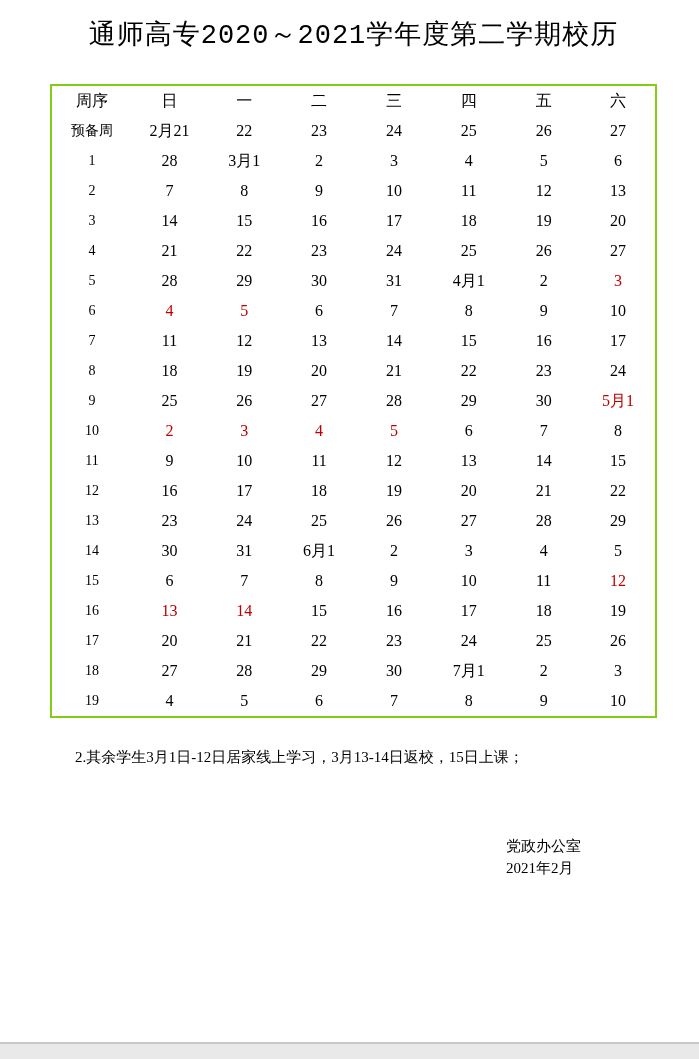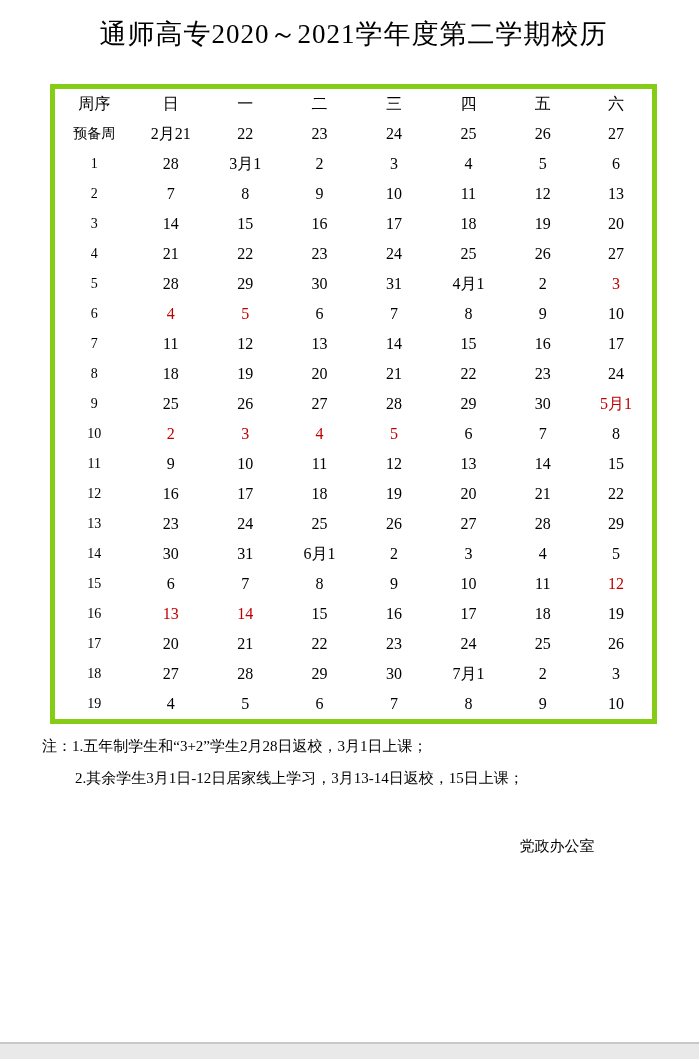--- a/index.html
+++ b/index.html
@@ -4,47 +4,47 @@
 <style>
   html,body { margin:0; padding:0; }
   body {
     width:699px; height:1059px; background:#ffffff; position:relative;
     font-family:"Liberation Serif","DejaVu Serif",serif;
     overflow:hidden;
   }
   .page-title {
     position:absolute; top:16px; left:46px; width:615px;
     text-align:center; font-size:27px; font-weight:normal;
-    letter-spacing:1px; color:#000; white-space:nowrap;
+    letter-spacing:1px; color:#000; white-space:nowrap;font-family:Liberation Mono, monospace;
   }
   .calendar-table {
     position:absolute; top:84px; left:50px; width:607px; height:634px;
-    border:5px solid #84cc16; border-collapse:collapse; table-layout:fixed;
+    border:2px solid #84cc16; border-collapse:collapse; table-layout:fixed;
     background:#fff;
   }
   .calendar-table col.week-col { width:81px; }
   .calendar-table td, .calendar-table th {
     text-align:center; vertical-align:middle; padding:0;
     font-weight:normal; color:#000; height:30px;
   }
   .head-cell { font-size:16px; }
   .week-label { font-size:14px; }
   .week-label.small { font-size:14px; }
   .day { font-size:16px; }
   .day.bold { font-weight:normal; }
   .day.red { color:#c00000; }
   .notes {
     position:absolute; top:736px; left:42px; width:620px;
     font-size:15px; line-height:21px; color:#000;
   }
   .note-line { white-space:nowrap; }
   .note-line.indent { padding-left:33px;margin-top:11px; }
   .signature {
-    position:absolute; top:835px; left:477px; width:160px;
-    text-align:center; font-size:15px; line-height:22px; color:#000;
+    position:absolute; top:835px; left:506px; width:160px;
+    text-align:left; font-size:15px; line-height:22px; color:#000;
   }
   .viewer-edge {
     position:absolute; left:0; top:1042px; width:699px; height:17px;
     background:#e9e9e9; border-top:2px solid #c8c8c8; box-sizing:border-box;
   }
 </style>
 </head>
 <body>
 
 <div class="page-title">通师高专2020～2021学年度第二学期校历</div>
@@ -270,21 +270,21 @@
         <td class="day">6</td>
         <td class="day">7</td>
         <td class="day">8</td>
         <td class="day">9</td>
         <td class="day bold">10</td>
       </tr>
     </tbody>
 </table>
 
 <div class="notes">
-  <div class="note-line"><span>注：</span><span>1.五年制学生和“3+2”学生2月28日返校，3月1日上课；</span></div>
   <div class="note-line indent">2.其余学生3月1日-12日居家线上学习，3月13-14日返校，15日上课；</div>
 </div>
 
 <div class="signature">
   <div>党政办公室</div>
+  <div>2021年2月</div>
 </div>
 
 <div class="viewer-edge"></div>
 
 </body></html>

